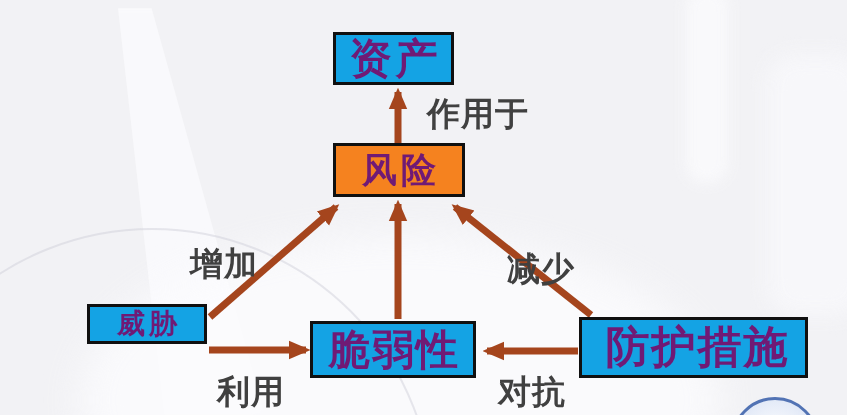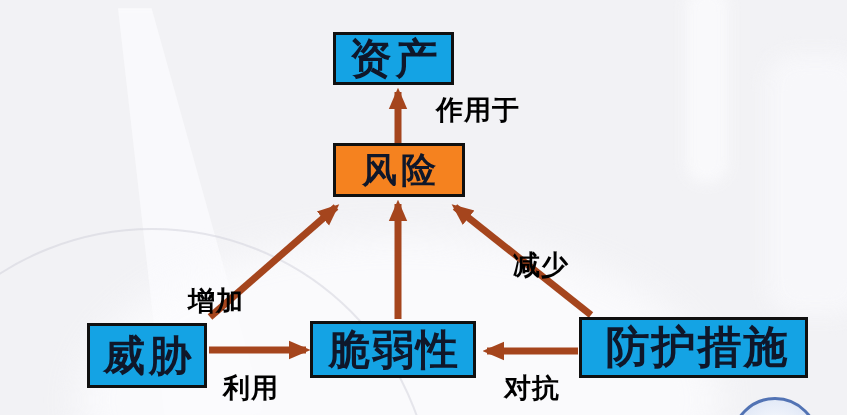--- a/index.html
+++ b/index.html
@@ -43,40 +43,40 @@
   }
   
   svg.arrows { position: absolute; left: 0; top: 0; }
   svg.arrows line { stroke: #a5451d; stroke-width: 7; }
   
   .node {
     position: absolute;
     box-sizing: border-box;
     border: 3px solid #101010;
     display: flex; align-items: center; justify-content: center;
-    font-weight: bold; color: #0f172a;
+    font-weight: bold; color: #701a75;
     letter-spacing: 4px; padding-left: 4px;
     white-space: nowrap;
   }
   .node-blue   { background: #14a3e4; }
   .node-orange { background: #f5821f; }
   #node-asset         { left: 333px; top: 32px;  width: 121px; height: 53px; font-size: 42px; }
   #node-risk          { left: 333px; top: 143px; width: 132px; height: 54px; font-size: 35px; }
-  #node-threat        { left: 87px;  top: 323px; width: 120px; height: 65px; font-size: 42px; }
+  #node-threat        { left: 87px;  top: 304px; width: 120px; height: 40px; font-size: 28px; }
   #node-vulnerability { left: 310px; top: 321px; width: 166px; height: 57px; font-size: 42px; letter-spacing: 2px; padding-left: 2px; }
   #node-safeguards    { left: 579px; top: 317px; width: 229px; height: 61px; font-size: 44px; letter-spacing: 2px; padding-left: 8px; }
   
   .edge-label {
     position: absolute;
     transform: translateX(-50%);
-    font-size: 27px; font-weight: bold; color: #000000;
+    font-size: 33px; font-weight: bold; color: #404040;
     letter-spacing: 1px; white-space: nowrap;
   }
   #label-acts-on  { left: 478px; top: 92px;  }
-  #label-increase { left: 216px; top: 242px; margin-top: 41px; }
+  #label-increase { left: 224px; top: 242px; }
   #label-leads-to { left: 404px; top: 254px; }
   #label-reduce   { left: 541px; top: 247px; }
   #label-exploit  { left: 251px; top: 370px; }
   #label-counter  { left: 532px; top: 370px; }
 </style>
 </head>
 <body>
 
 <div class="stage">
 

